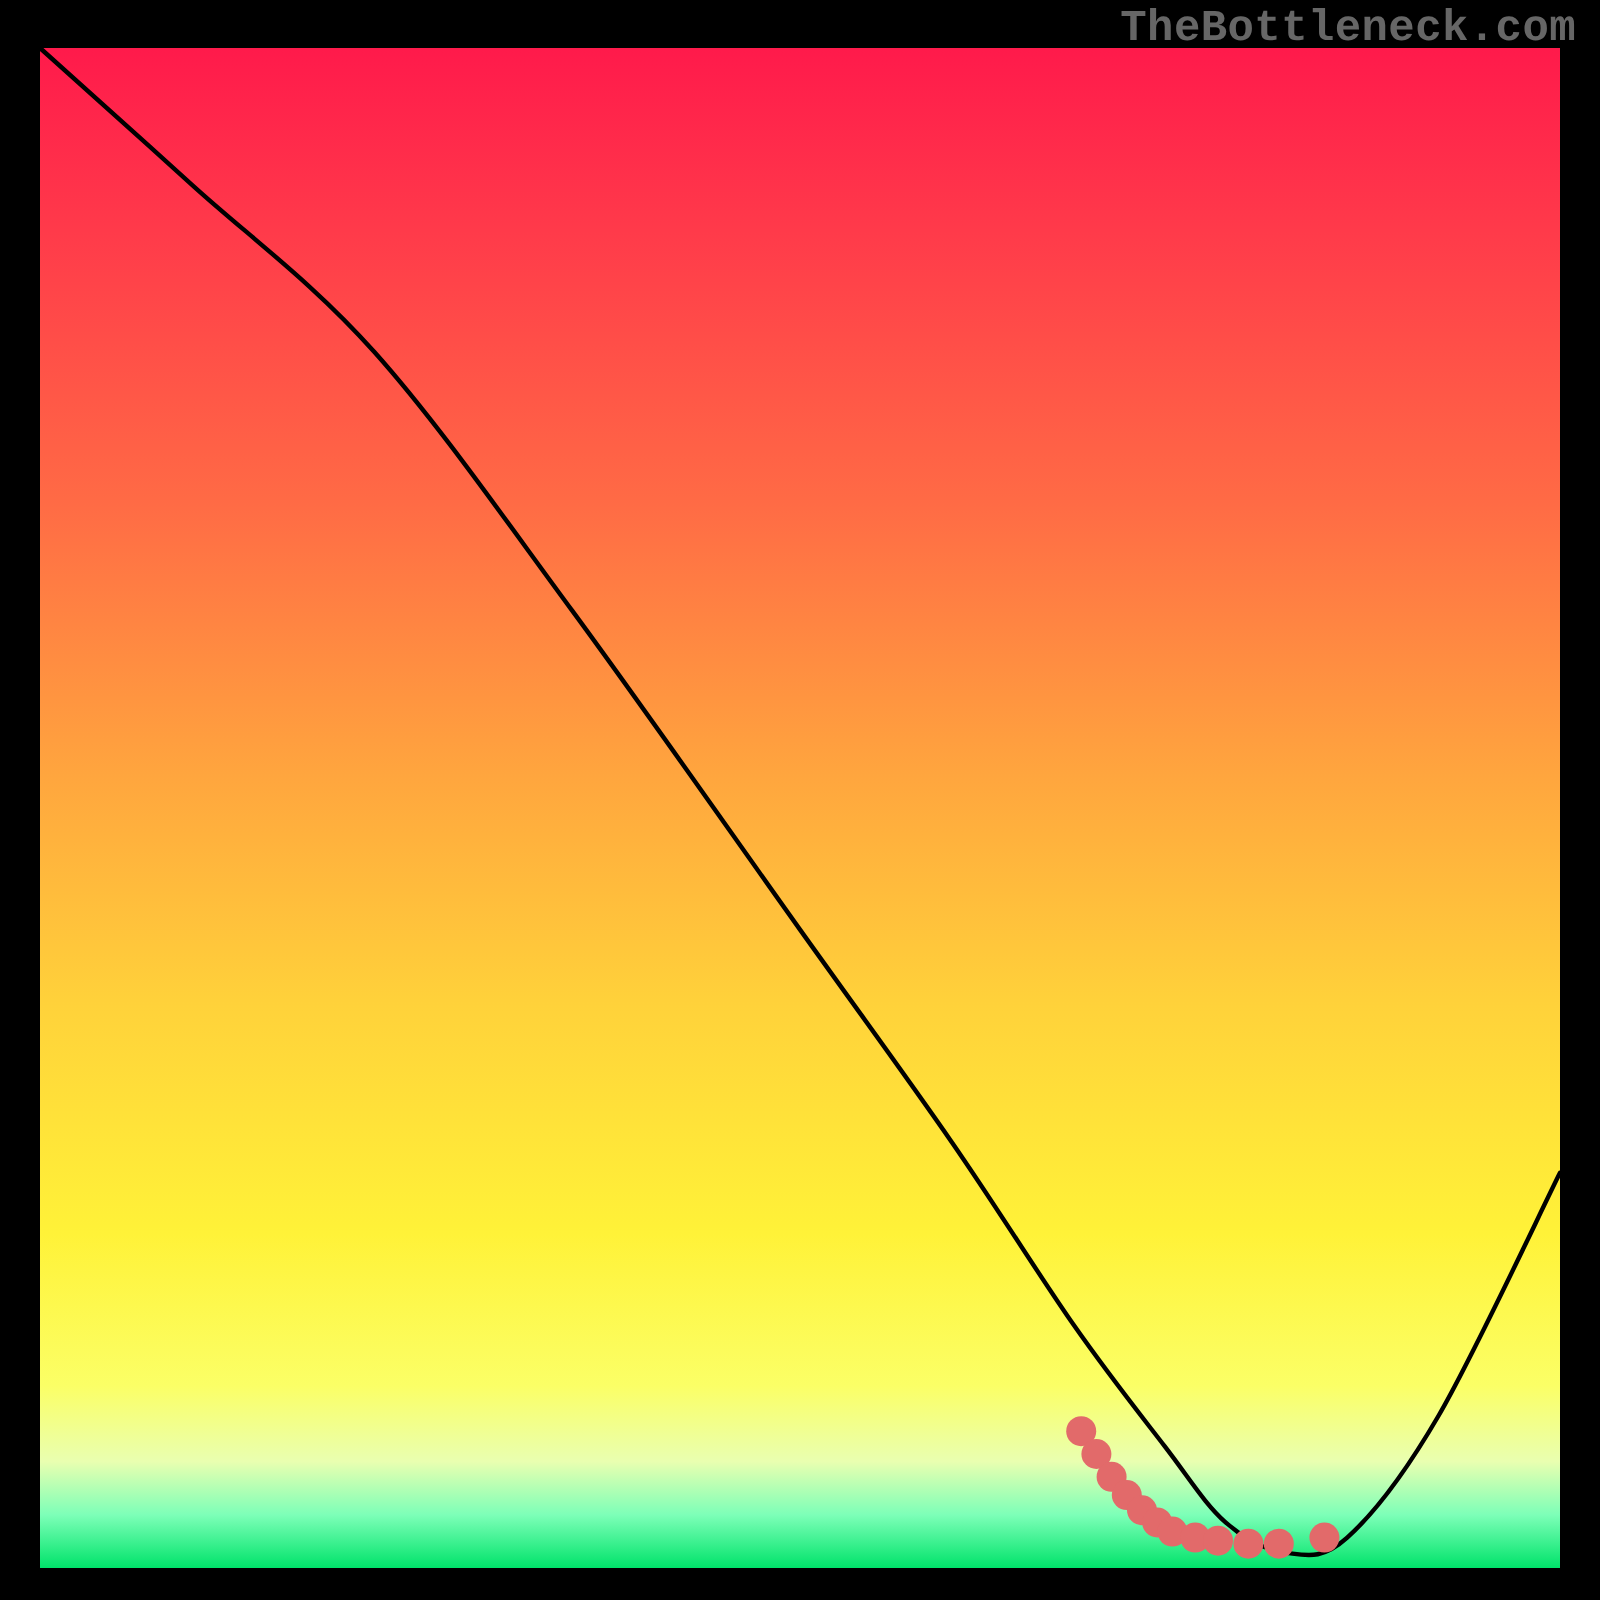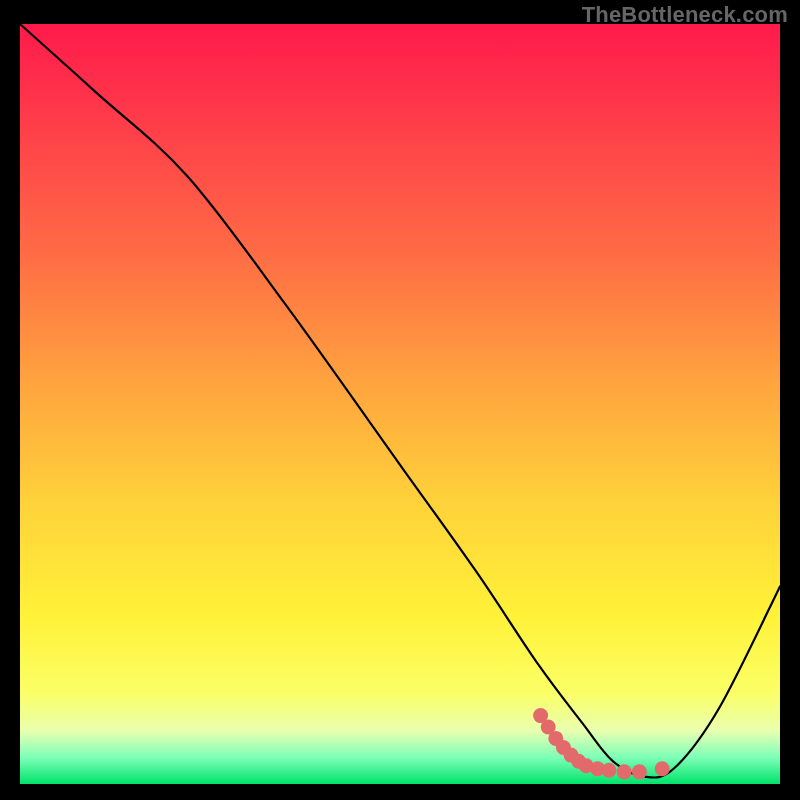--- a/index.html
+++ b/index.html
@@ -12,21 +12,21 @@
   }
   .wrapper {
     position: relative;
     width: 800px;
     height: 800px;
   }
   .watermark {
     position: absolute;
     top: 2px;
     right: 12px;
-    font-family: Liberation Sans, sans-serif;
+    font-family: Liberation Mono, monospace;
     font-size: 22px;
     font-weight: bold;
     color: #666;
     letter-spacing: 0.2px;
   }
   .plot {
     position: absolute;
     left: 20px;
     top: 24px;
     width: 760px;

